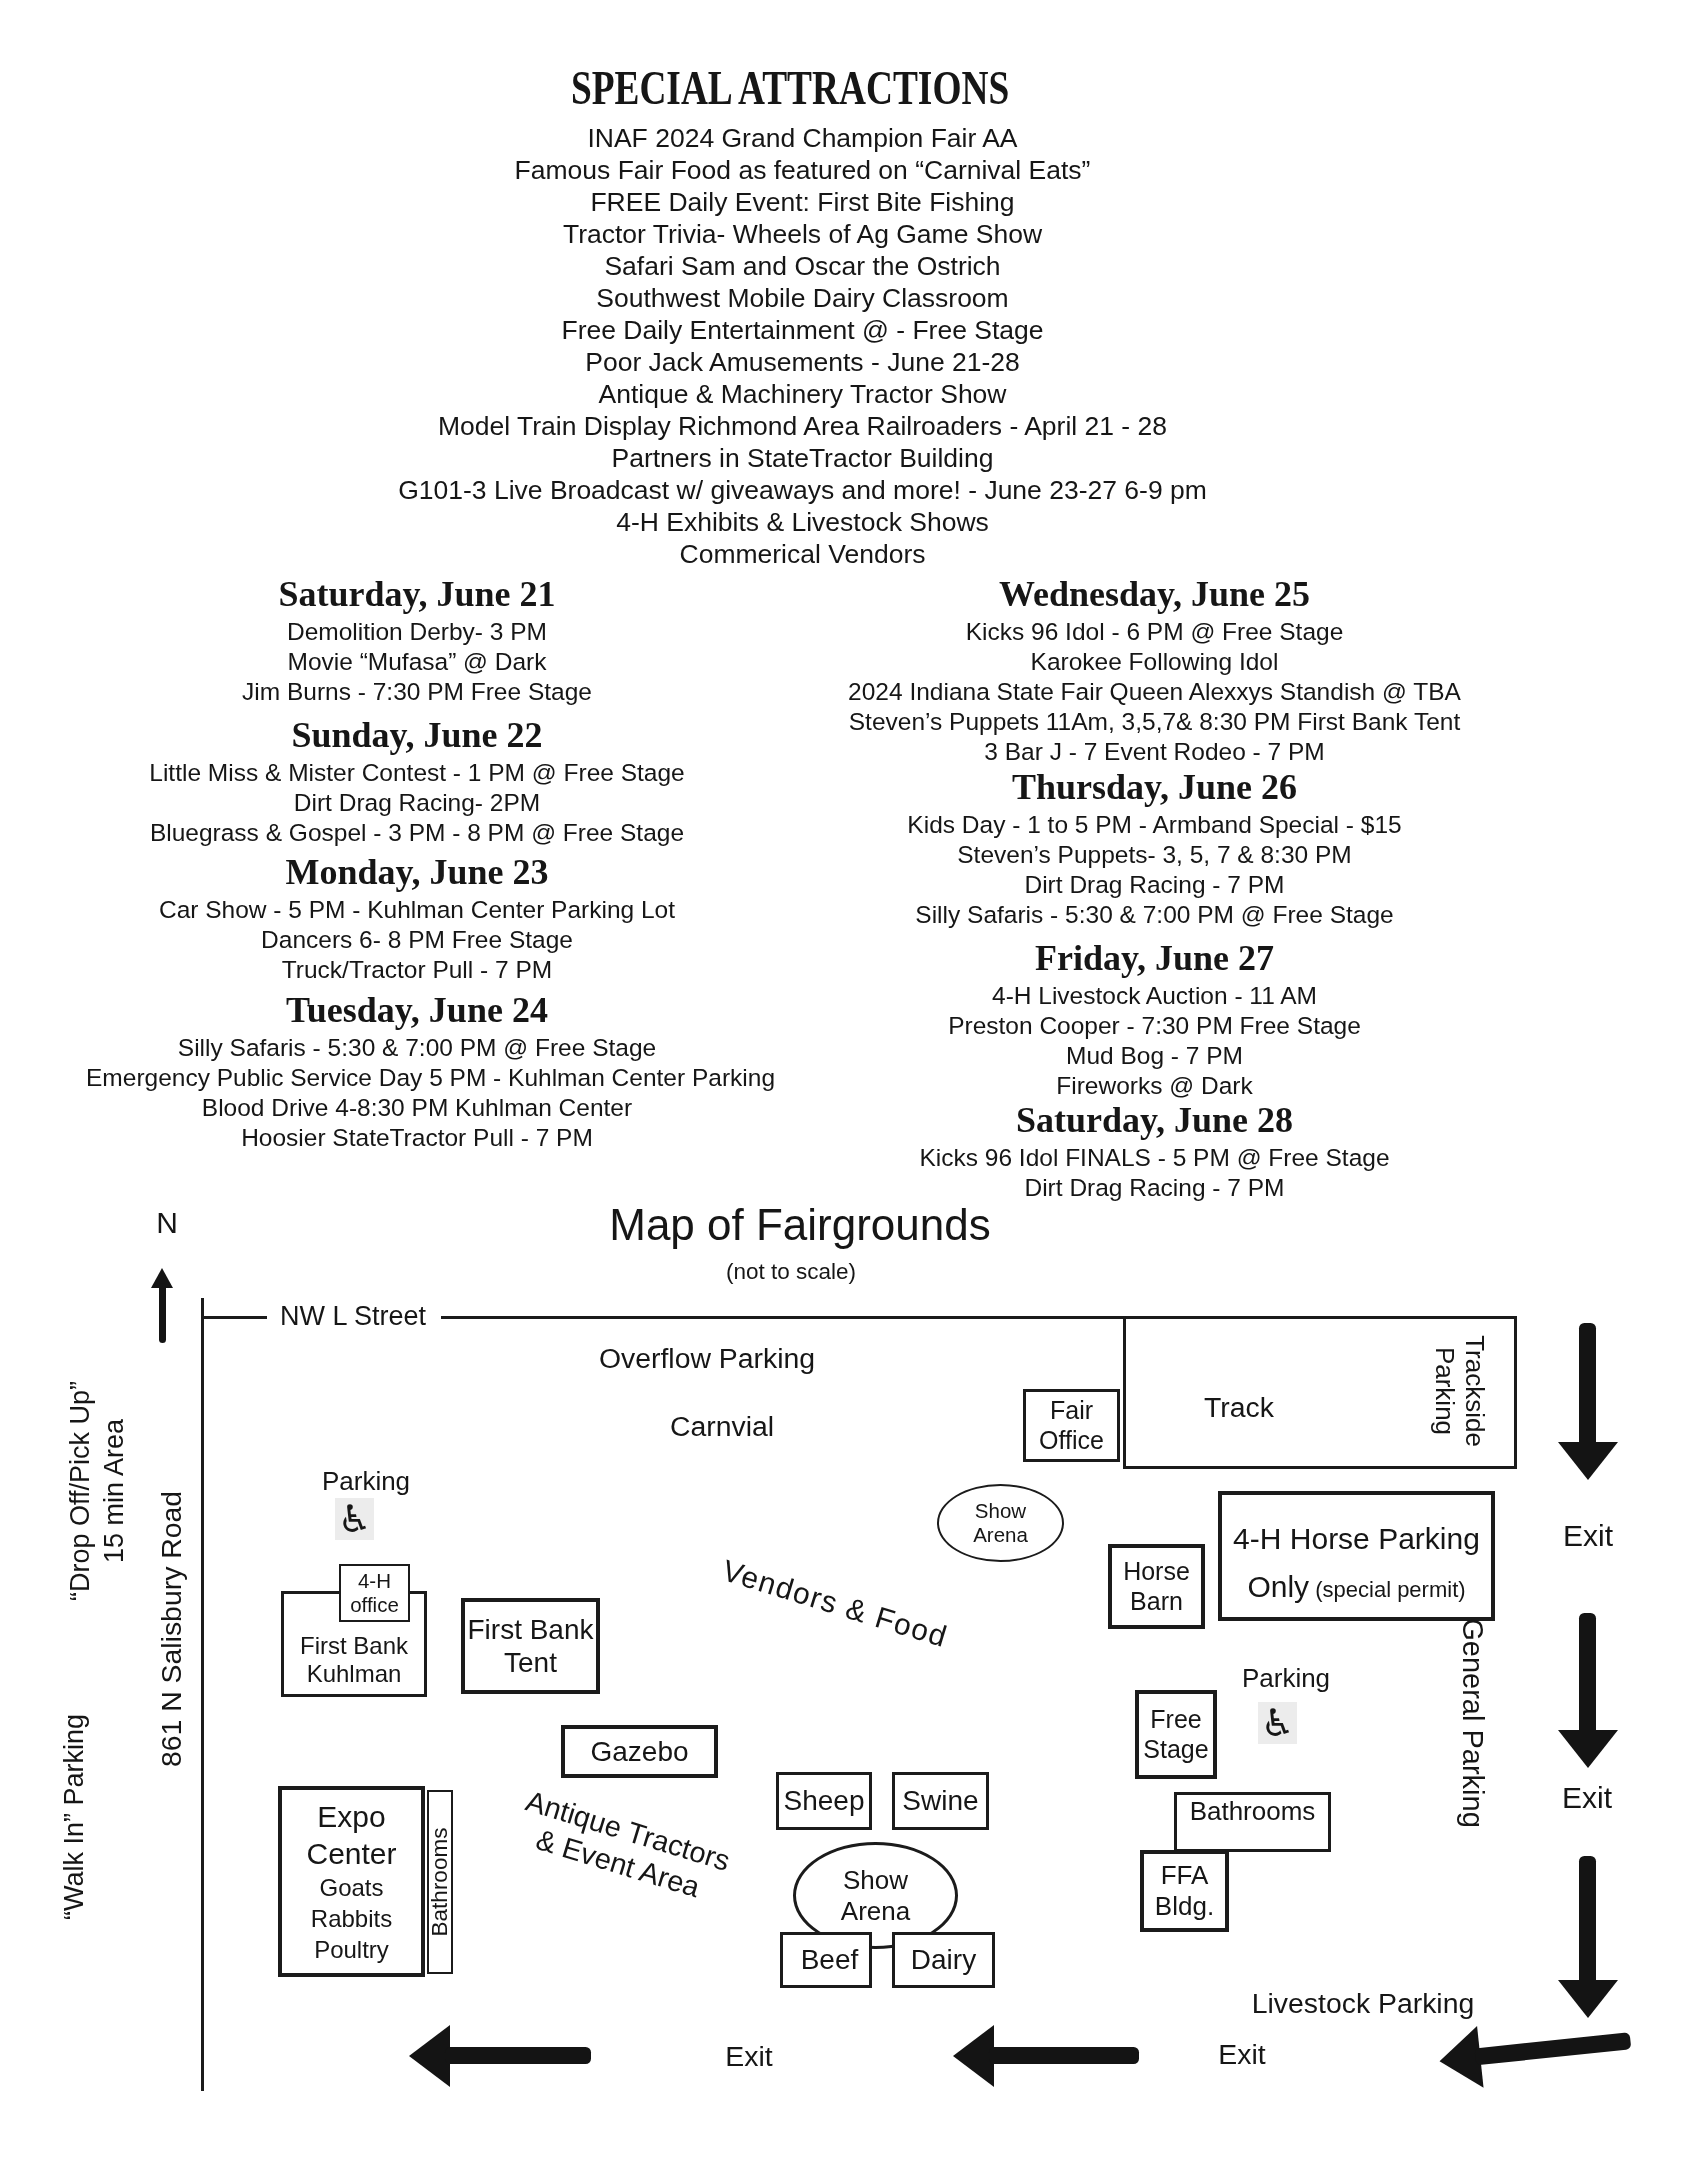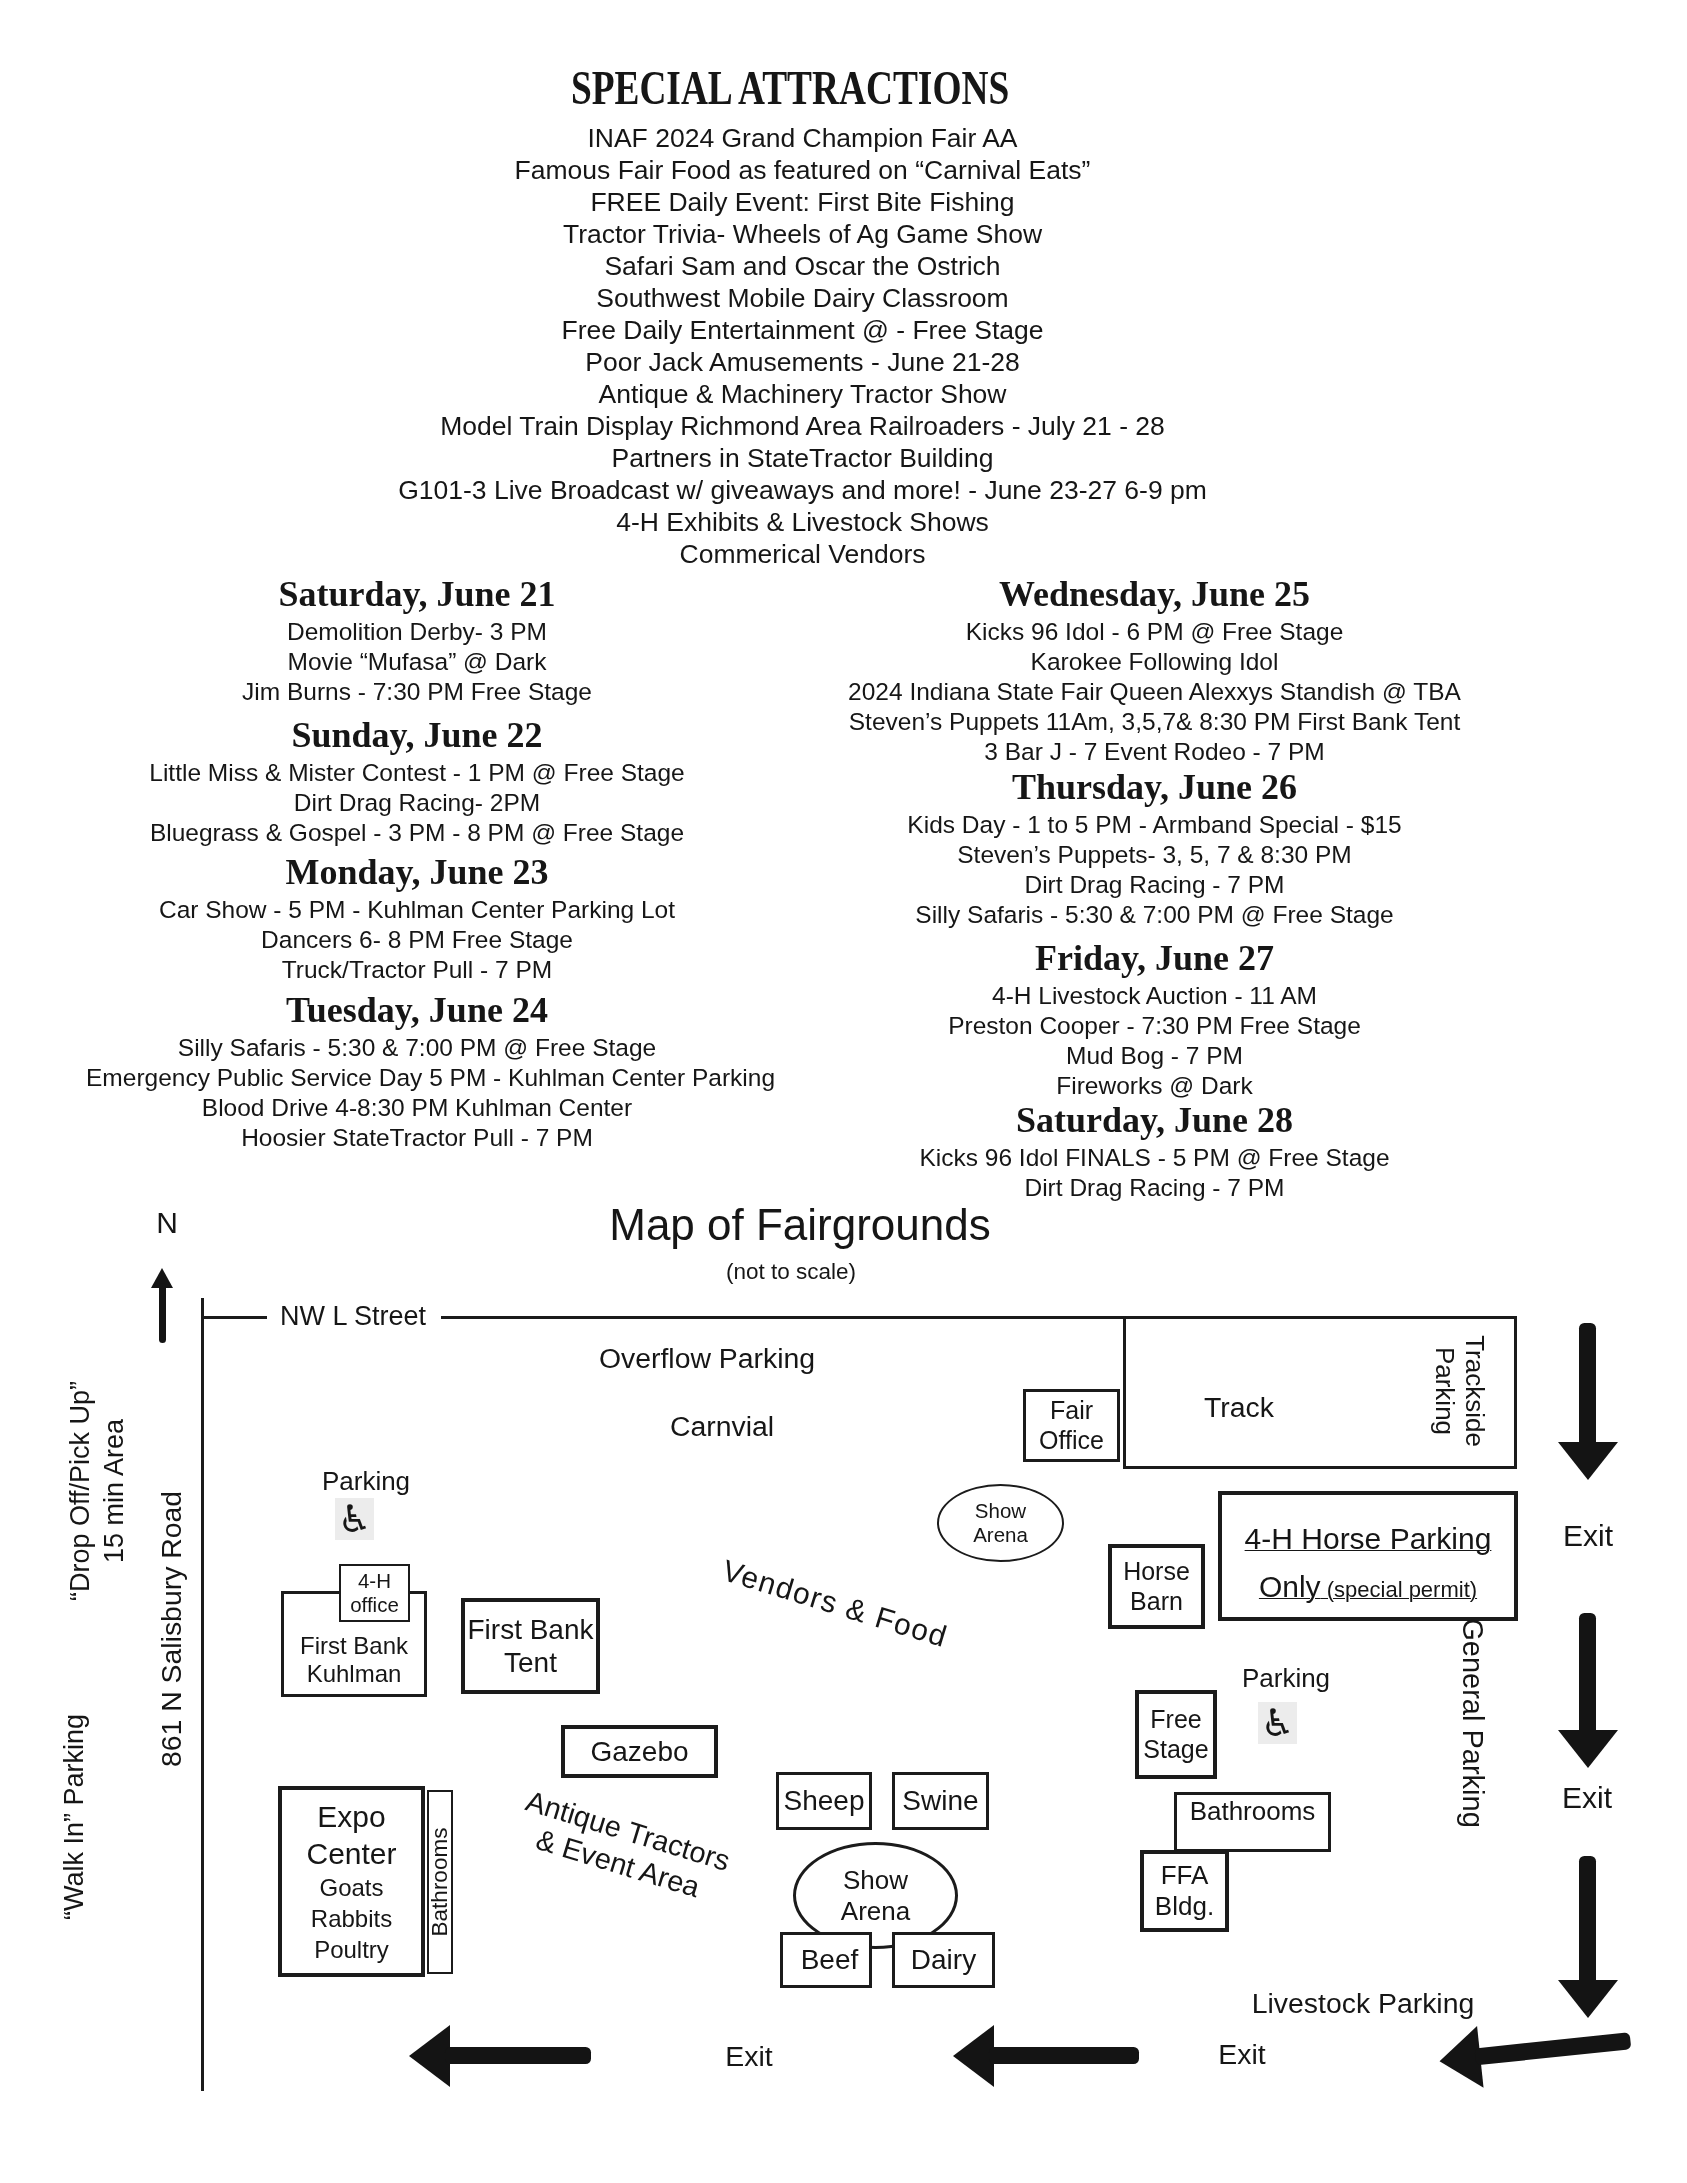--- a/index.html
+++ b/index.html
@@ -58,21 +58,21 @@
     <div class="sa-title">SPECIAL ATTRACTIONS</div>
     <div class="sa-item">INAF 2024 Grand Champion Fair AA</div>
     <div class="sa-item">Famous Fair Food as featured on “Carnival Eats”</div>
     <div class="sa-item">FREE Daily Event: First Bite Fishing</div>
     <div class="sa-item">Tractor Trivia- Wheels of Ag Game Show</div>
     <div class="sa-item">Safari Sam and Oscar the Ostrich</div>
     <div class="sa-item">Southwest Mobile Dairy Classroom</div>
     <div class="sa-item">Free Daily Entertainment @ - Free Stage</div>
     <div class="sa-item">Poor Jack Amusements - June 21-28</div>
     <div class="sa-item">Antique &amp; Machinery Tractor Show</div>
-    <div class="sa-item">Model Train Display Richmond Area Railroaders - July 21 - 28</div>
+    <div class="sa-item">Model Train Display Richmond Area Railroaders - April 21 - 28</div>
     <div class="sa-item">Partners in StateTractor Building</div>
     <div class="sa-item">G101-3 Live Broadcast w/ giveaways and more! - June 23-27 6-9 pm</div>
     <div class="sa-item">4-H Exhibits &amp; Livestock Shows</div>
     <div class="sa-item">Commerical Vendors</div>
   </div>
 
   <div class="day col-l" style="top:574px;">
     <div class="day-name">Saturday, June 21</div>
     <div class="ev">Demolition Derby- 3 PM</div>
     <div class="ev">Movie “Mufasa” @ Dark</div>
@@ -149,21 +149,21 @@
 
   <div class="ctr" style="left:707px; top:1358px; font-size:28.4px; white-space:nowrap;">Overflow Parking</div>
   <div class="ctr" style="left:722px; top:1426px; font-size:28.4px; white-space:nowrap;">Carnvial</div>
 
   <div class="mbox" style="left:1023px; top:1389px; width:97px; height:73px; font-size:25px;">Fair
 Office</div>
   <div class="mbox ellipse" style="left:937px; top:1484px; width:127px; height:78px; font-size:20.5px; border-width:2.6px;">Show
 Arena</div>
   <div class="mbox" style="left:1108px; top:1544px; width:97px; height:85px; font-size:25px; border-width:4px;">Horse
 Barn</div>
-  <div class="mbox" style="left:1218px; top:1491px; width:300px; height:130px; border-width:4px;text-decoration:underline;">
+  <div class="mbox" style="left:1218px; top:1491px; width:277px; height:130px; border-width:4px;">
     <div>
       <span style="font-size:30px;">4-H Horse Parking</span><br>
       <span style="font-size:30px;">Only</span><span style="font-size:22px;"> (special permit)</span>
     </div>
   </div>
 
   <div class="ctr" style="left:366px; top:1482px; font-size:26px;">Parking</div>
   <div class="hc" style="left:335px; top:1498px;">♿</div>
   <div class="mbox" style="left:281px; top:1591px; width:146px; height:106px; font-size:24px; z-index:1; align-items:flex-end; padding-bottom:5.3px;">First Bank
 Kuhlman</div>

